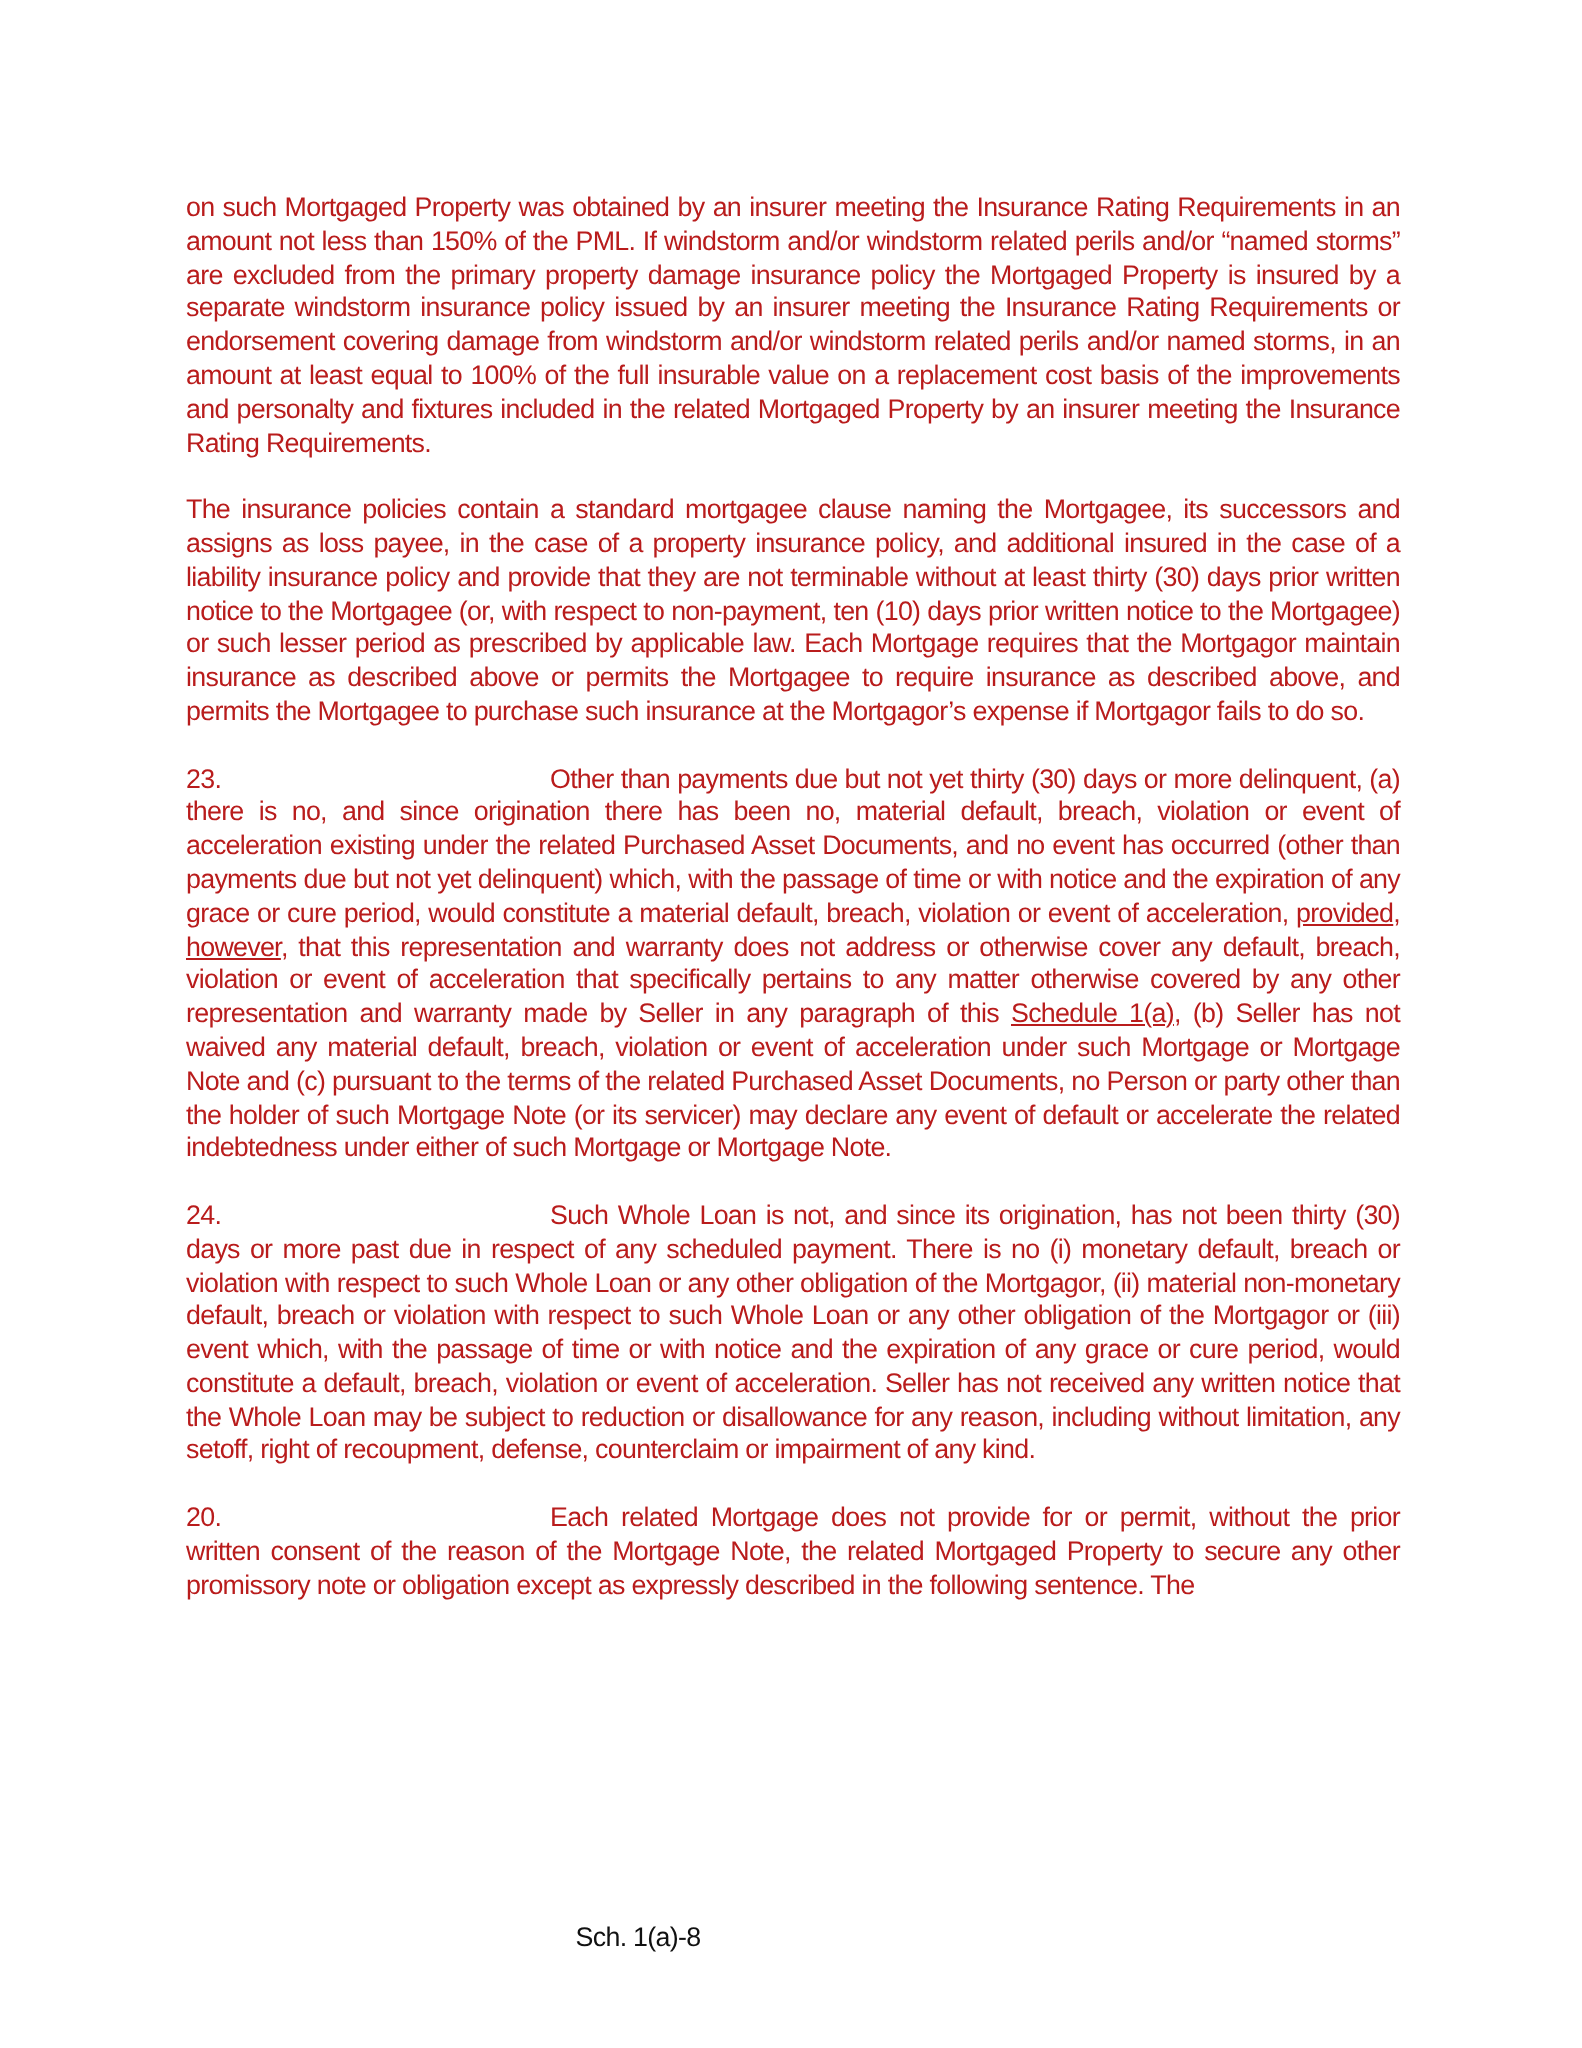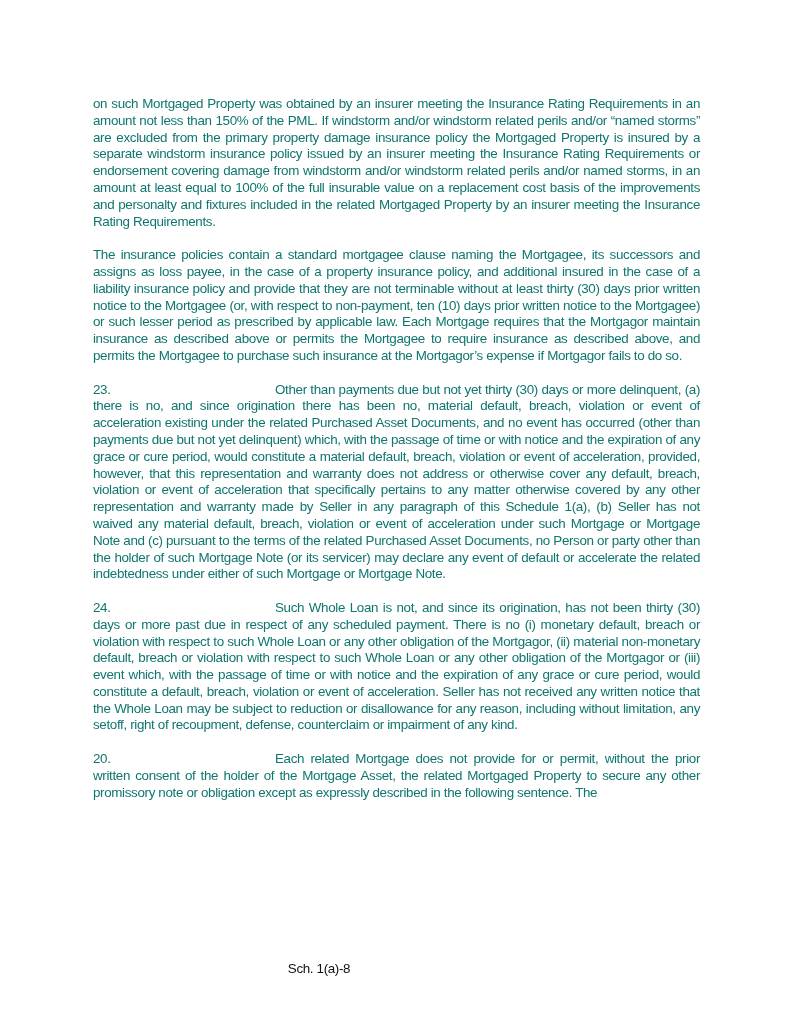--- a/index.html
+++ b/index.html
@@ -1,39 +1,39 @@
 <!DOCTYPE html>
 <html><head>
 <meta charset="utf-8">
 <style>
   html, body { margin: 0; padding: 0; background: #ffffff; }
   body { width: 791px; height: 1024px; position: relative; overflow: hidden; }
   .page {
     position: absolute; left: 93px; top: 96px; width: 607px;
     font-family: "Liberation Sans", sans-serif;
-    font-size: 13.4px; line-height: 16.8px; color: #0f766e;
+    font-size: 13.4px; line-height: 16.8px; color: #b91c1c;
     letter-spacing: -0.35px;
   }
   .para { margin: 0 0 16.8px 0; text-align: justify; }
   .para .num { display: inline-block; width: 140px; text-align: left; padding-right: 0; }
   .para .gap { display: inline-block; width: 42px; }
-  .ul { }
+  .ul { text-decoration: underline; }
   .footer {
     position: absolute; left: 0; width: 638px; top: 961px; text-align: center;
     font-family: "Liberation Sans", sans-serif; font-size: 13.4px; color: #111111;
     letter-spacing: -0.35px;
   }
 </style>
 </head>
 <body>
 
 <div class="page">
   <p class="para">on such Mortgaged Property was obtained by an insurer meeting the Insurance Rating Requirements in an amount not less than 150% of the PML.  If windstorm and/or windstorm related perils and/or “named storms” are excluded from the primary property damage insurance policy the Mortgaged Property is insured by a separate windstorm insurance policy issued by an insurer meeting the Insurance Rating Requirements or endorsement covering damage from windstorm and/or windstorm related perils and/or named storms,  in an amount at least equal to 100% of the full insurable value on a replacement cost basis of the improvements and personalty and fixtures included in the related Mortgaged Property by an insurer meeting the Insurance Rating Requirements.</p>
   <p class="para">The insurance policies contain a standard mortgagee clause naming the Mortgagee, its successors and assigns as loss payee, in the case of a property insurance policy, and additional insured in the case of a liability insurance policy and provide that they are not terminable without at least thirty (30) days prior written notice to the Mortgagee (or, with respect to non-payment, ten (10) days prior written notice to the Mortgagee) or such lesser period as prescribed by applicable law. Each Mortgage requires that the Mortgagor maintain insurance as described above or permits the Mortgagee to require insurance as described above, and permits the Mortgagee to purchase such insurance at the Mortgagor’s expense if Mortgagor fails to do so.</p>
 
   <p class="para"><span class="num">23.</span><span class="gap"></span><span>Other than payments due but not yet thirty (30) days or more delinquent, (a) there is no, and since origination there has been no, material default, breach, violation or event of acceleration existing under the related Purchased Asset Documents, and no event has occurred (other than payments due but not yet delinquent) which, with the passage of time or with notice and the expiration of any grace or cure period, would constitute a material default, breach, violation or event of acceleration, </span><span class="ul">provided</span><span>, </span><span class="ul">however</span><span>, that this representation and warranty does not address or otherwise cover any default, breach, violation or event of acceleration that specifically pertains to any matter otherwise covered by any other representation and warranty made by Seller in any paragraph of this </span><span class="ul">Schedule 1(a)</span><span>, (b) Seller has not waived any material default, breach, violation or event of acceleration under such Mortgage or Mortgage Note and (c) pursuant to the terms of the related Purchased Asset Documents, no Person or party other than the holder of such Mortgage Note (or its servicer) may declare any event of default or accelerate the related indebtedness under either of such Mortgage or Mortgage Note.</span></p>
 
   <p class="para"><span class="num">24.</span><span class="gap"></span><span>Such Whole Loan is not, and since its origination, has not been thirty (30) days or more past due in respect of any scheduled payment.  There is no (i) monetary default, breach or violation with respect to such Whole Loan or any other obligation of the Mortgagor, (ii) material non-monetary default, breach or violation with respect to such Whole Loan or any other obligation of the Mortgagor or (iii) event which, with the passage of time or with notice and the expiration of any grace or cure period, would constitute a default, breach, violation or event of acceleration.  Seller has not received any written notice that the Whole Loan may be subject to reduction or disallowance for any reason, including without limitation, any setoff, right of recoupment, defense, counterclaim or impairment of any kind.</span></p>
 
-  <p class="para"><span class="num">20.</span><span class="gap"></span><span>Each related Mortgage does not provide for or permit, without the prior written consent of the holder of the Mortgage Asset, the related Mortgaged Property to secure any other promissory note or obligation except as expressly described in the following sentence.  The</span></p>
+  <p class="para"><span class="num">20.</span><span class="gap"></span><span>Each related Mortgage does not provide for or permit, without the prior written consent of the reason of the Mortgage Note, the related Mortgaged Property to secure any other promissory note or obligation except as expressly described in the following sentence.  The</span></p>
 </div>
 
 <div class="footer">Sch. 1(a)-8</div>
 
 </body></html>

